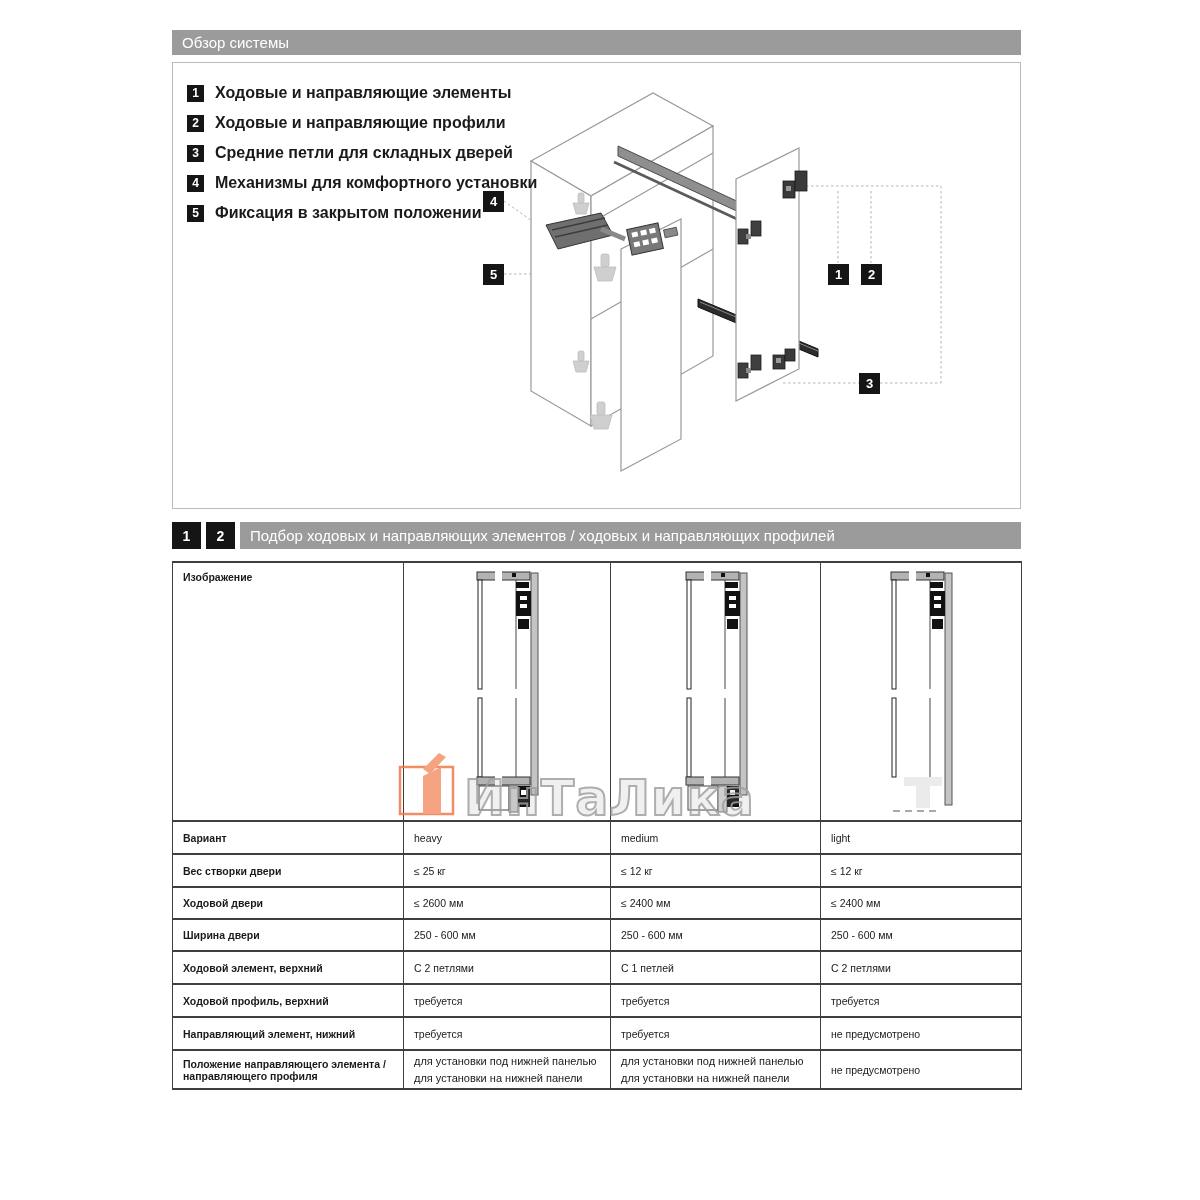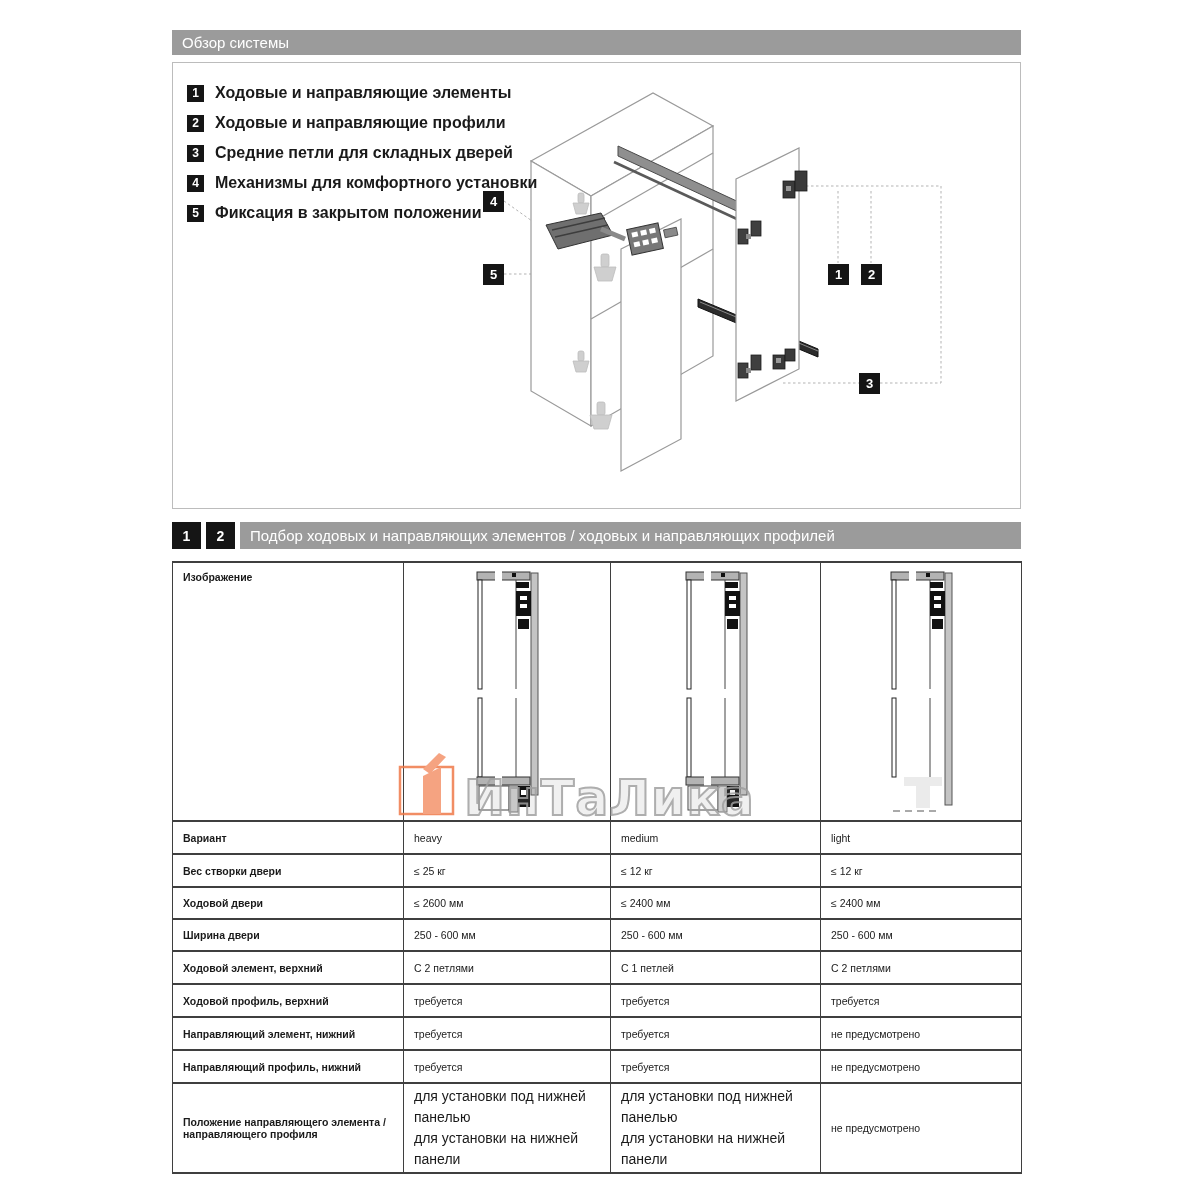--- a/index.html
+++ b/index.html
@@ -30,21 +30,21 @@
   #mk1{left:655px;top:201px}#mk2{left:688px;top:201px}#mk3{left:686px;top:310px}
 
   
   table.spec{border-collapse:collapse;table-layout:fixed;width:849px;margin-top:12px;}
   table.spec td{border:1px solid #3f3f3f;border-top-width:2px;border-bottom-width:2px;
                 font-size:10.5px;padding:2px 6px 2px 10px;vertical-align:middle;box-sizing:border-box;}
   td.lbl{font-weight:bold;}
   tr.img-row td{height:255px;vertical-align:top;padding-top:8px;margin-top:34px;}
   tr.img-row td.pic{text-align:center;}
   tr.r33{height:33px}tr.r32{height:32px}tr.r35{height:35px}tr.r36{height:36px}
-  td.val2 div{font-size:14px;line-height:1.5;}
+  td.val2 div{font-size:11px;line-height:1.5;}
 
   
   .watermark{position:absolute;left:398px;top:750px;z-index:6;pointer-events:none;
              display:flex;align-items:flex-end;opacity:.85;}
   .wm-text{font-family:"DejaVu Sans","Liberation Sans",sans-serif;font-weight:bold;font-size:49px;
            line-height:.95;color:rgba(160,160,160,0.18);-webkit-text-stroke:2px #a0a0a0;
            letter-spacing:1px;transform:translateY(7px);}
   .wm-logo{margin-right:6px;}
 </style>
 </head>
@@ -309,26 +309,20 @@
         <td>требуется</td>
         <td>требуется</td>
         <td>требуется</td>
       </tr>
       <tr class="r33">
         <td class="lbl">Направляющий элемент, нижний</td>
         <td>требуется</td>
         <td>требуется</td>
         <td>не предусмотрено</td>
       </tr>
-      <tr class="r33">
-        <td class="lbl">Направляющий профиль, нижний</td>
-        <td>требуется</td>
-        <td>требуется</td>
-        <td>не предусмотрено</td>
-      </tr>
       <tr class="r35">
         <td class="lbl">Положение направляющего элемента / направляющего профиля</td>
         <td class="val2">
           <div>для установки под нижней панелью</div>
           <div>для установки на нижней панели</div>
         </td>
         <td class="val2">
           <div>для установки под нижней панелью</div>
           <div>для установки на нижней панели</div>
         </td>

